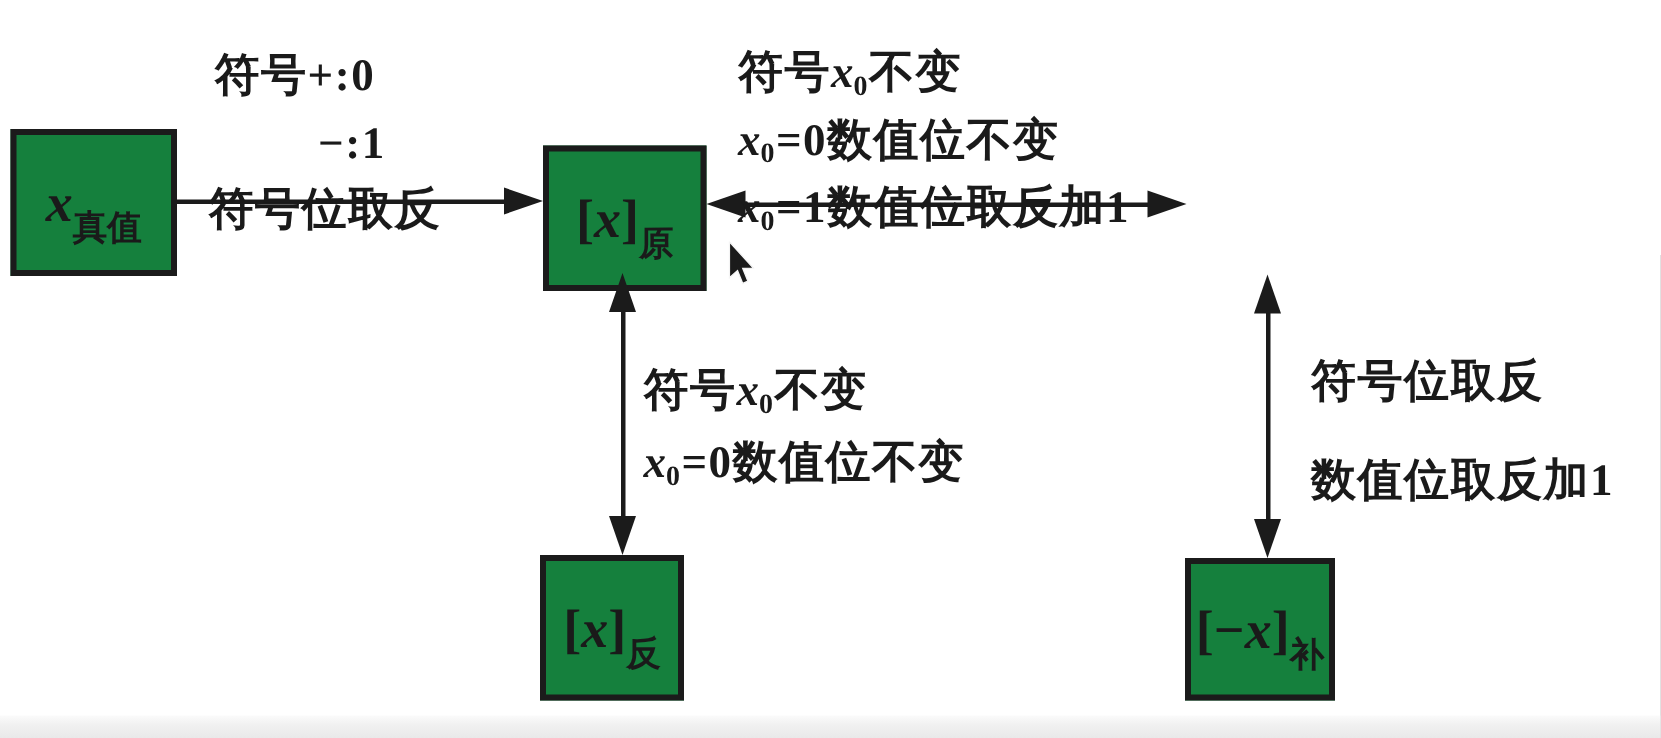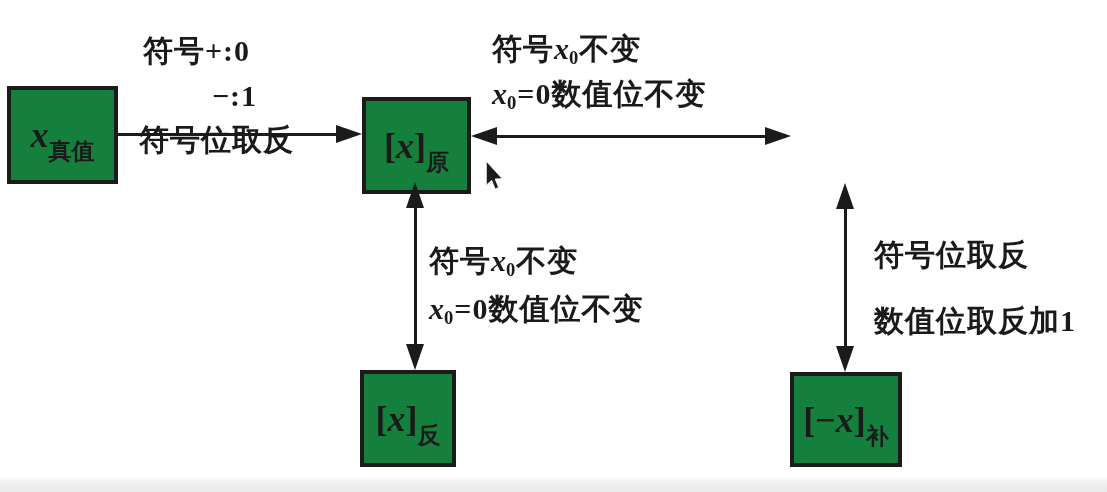--- a/index.html
+++ b/index.html
@@ -64,21 +64,21 @@
 
   <div class="node" style="left:362px; top:85px; width:109px; height:97px;margin-top:12px;">
     <span class="boxlabel"><span>[</span><span class="v">x</span><span>]</span><span class="subtxt">原</span></span>
   </div>
 
 
   <div class="node" style="left:360px; top:370px; width:96px; height:97px;">
     <span class="boxlabel"><span>[</span><span class="v">x</span><span>]</span><span class="subtxt">反</span></span>
   </div>
 
-  <div class="node" style="left:790px; top:372px; width:112px; height:95px;justify-content:center;">
+  <div class="node" style="left:790px; top:372px; width:100px; height:95px;justify-content:center;">
     <span class="boxlabel"><span>[−</span><span class="v">x</span><span>]</span><span class="subtxt">补</span></span>
   </div>
 
   <div>
     <div class="hline" style="left:118px; top:133px; width:222px; height:3px;"></div>
     <div class="ah ah-right" style="left:336px; top:125px;"></div>
   </div>
 
   <div>
     <div class="hline" style="left:493px; top:135px; width:276px; height:3px;"></div>
@@ -97,20 +97,21 @@
     <div class="ah ah-up" style="left:836px; top:183px;"></div>
     <div class="ah ah-down" style="left:836px; top:346px;"></div>
   </div>
 
   <div class="lbl" style="left:143px; top:4px;">符号+:0</div>
   <div class="lbl" style="left:212px; top:49px;">−:1</div>
   <div class="lbl" style="left:139px; top:93px;">符号位取反</div>
 
   <div class="lbl" style="left:492px; top:2px;"><span>符号</span><span class="v">x</span><span class="s0">0</span><span>不变</span></div>
   <div class="lbl" style="left:492px; top:47px;"><span class="v">x</span><span class="s0">0</span><span>=0数值位不变</span></div>
+  <div class="lbl" style="left:492px; top:92px;"><span class="v">x</span><span class="s0">0</span><span>=1数值位取反加1</span></div>
 
   <div class="lbl" style="left:429px; top:214px;"><span>符号</span><span class="v">x</span><span class="s0">0</span><span>不变</span></div>
   <div class="lbl" style="left:429px; top:262px;"><span class="v">x</span><span class="s0">0</span><span>=0数值位不变</span></div>
 
   <div class="lbl" style="left:874px; top:208px;">符号位取反</div>
   <div class="lbl" style="left:874px; top:274px;">数值位取反加1</div>
 
   <svg class="cursor" viewBox="0 0 14 23">
     <polygon points="1,0 1,18.6 5.2,14.9 7.9,21.6 10.6,20.4 7.9,13.8 13.4,13.6" fill="#1b1b1b" stroke="#f5f5f5" stroke-width="0.7"></polygon>
   </svg>

